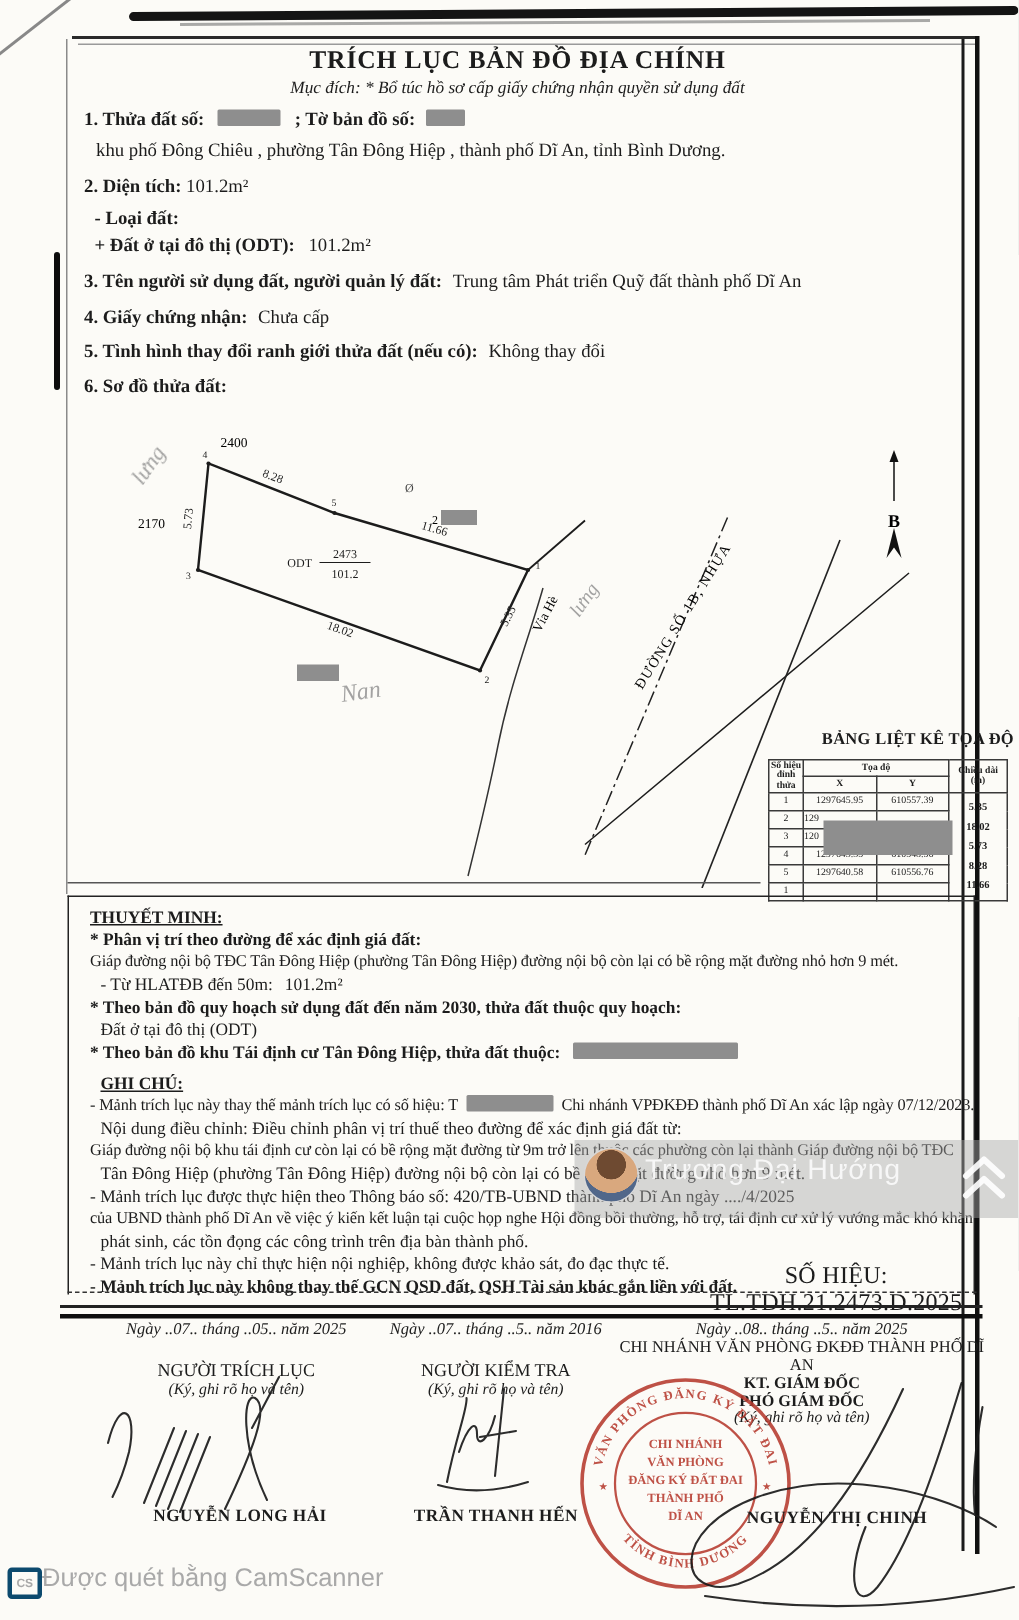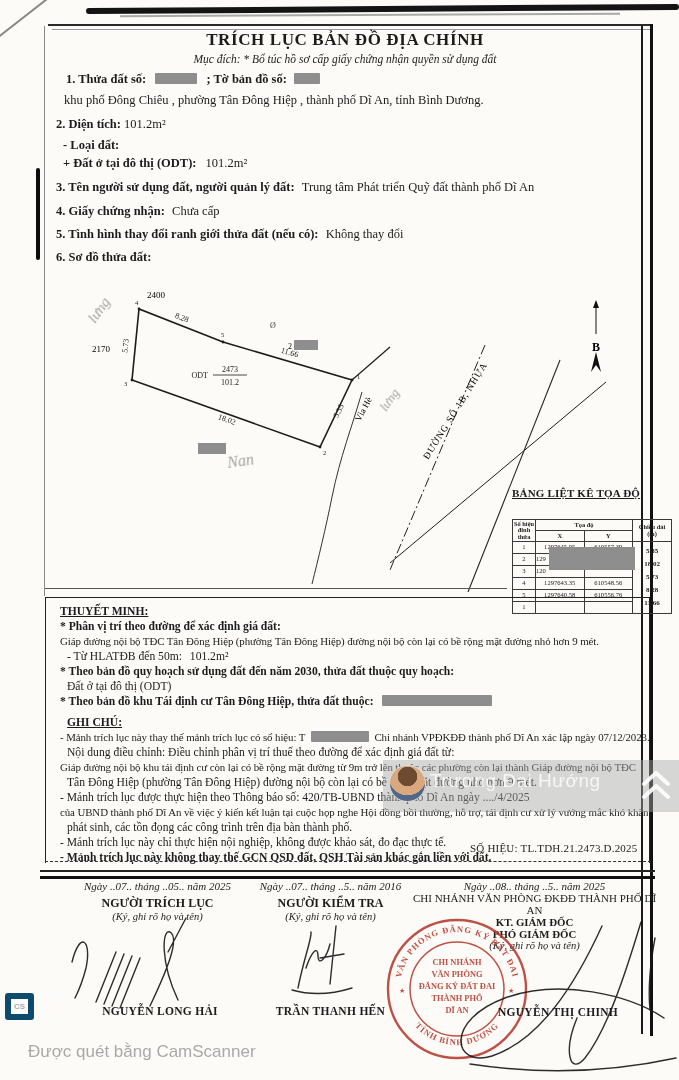--- a/index.html
+++ b/index.html
@@ -19,56 +19,56 @@
   
   .title{left:45px;top:30px;width:600px;text-align:center;font-size:17px;font-weight:bold;letter-spacing:.6px;}
   .purpose{left:45px;top:53px;width:600px;text-align:center;font-style:italic;font-size:11.5px;}
   
   .fields{left:56px;top:72px;width:580px;font-size:12.5px;}
   .fl{position:absolute;white-space:nowrap;}
   .b{font-weight:bold;}
   .redact{display:inline-block;background:#8e8e8e;height:11px;vertical-align:-1px;border-radius:1px;}
   
   .ct{left:512px;top:487px;width:164px;}
-  .ct-title{font-size:11px;font-weight:bold;text-align:left;letter-spacing:.2px;margin-bottom:20px;text-decoration:underline;}
+  .ct-title{font-size:11px;font-weight:bold;text-align:right;letter-spacing:.2px;margin-bottom:7px;}
   table.coords{border-collapse:collapse;width:160px;table-layout:fixed;}
   table.coords th,table.coords td{border:1px solid #3a3a3a;padding:0;text-align:center;
       font-size:6.4px;line-height:1;height:10px;overflow:hidden;}
   table.coords td.dr{height:11px;font-size:6.6px;}
   .len-cell{vertical-align:middle;}
   .len-stack{display:flex;flex-direction:column;justify-content:space-around;height:64px;font-size:7px;font-weight:bold;}
   .ct-redact{position:absolute;left:37px;top:60px;width:86px;height:23px;background:#8e8e8e;}
   .map-baseline{left:45px;top:588px;width:462px;height:1px;background:#555;}
   
   .nbox{left:45px;top:597px;width:605px;height:266px;border:1.4px solid #222;border-bottom:none;
         padding:6px 8px 0 14px;box-sizing:border-box;font-size:11.6px;}
   .nb-line{line-height:15px;white-space:nowrap;}
   .nb-sm{font-size:10.9px;letter-spacing:-.1px;}
   .u{text-decoration:underline;}
   .ind{padding-left:7px;}
-  .ref-num{left:470px;top:842px;width:175px;text-align:left;font-size:11px;letter-spacing:.2px;}
+  .ref-num{left:470px;top:842px;width:175px;text-align:center;font-size:16px;letter-spacing:.2px;}
   .dash-line{left:45px;top:861px;width:606px;border-top:1.6px dashed #333;}
   .bottom-line1{left:40px;top:870px;width:615px;height:2px;background:#222;}
   .bottom-line2{left:40px;top:876px;width:615px;height:3px;background:#0e0e0e;}
   
   .wm-band{left:383px;top:760px;width:296px;height:52px;background:rgba(168,168,168,.45);}
   .wm-avatar{left:389px;top:765px;width:35px;height:35px;border-radius:50%;border:1px solid #d8d8d8;
      background:radial-gradient(circle at 50% 30%,#6e4a31 0 32%,#d9a87e 33% 62%,#51678a 63%);}
   .wm-name{left:430px;top:770px;font-family:"Liberation Sans",sans-serif;font-size:19px;
      color:rgba(250,250,250,.92);letter-spacing:.5px;}
   
   .sigcol{text-align:center;}
   .sig-date{font-style:italic;font-size:11px;}
-  .sig-role{font-weight:bold;font-size:12px;margin-top:4px;}
+  .sig-role{font-weight:normal;font-size:12px;margin-top:14px;}
   .sig-note{font-style:italic;font-size:10.5px;}
   .sig-org{font-weight:normal;font-size:11px;}
   .sig-kt{font-weight:bold;font-size:10.8px;}
   .sig-name{font-weight:bold;font-size:11.5px;letter-spacing:.3px;text-align:center;}
   
-  .cs-icon{left:5px;top:993px;width:17px;height:15px;border:6px solid #0c4a6e;border-radius:3px;
+  .cs-icon{left:5px;top:1045px;width:17px;height:15px;border:3px solid #0c4a6e;border-radius:3px;
      color:#a9a9a9;font:bold 8px/15px "Liberation Sans",sans-serif;text-align:center;}
   .cs-text{left:28px;top:1042px;font-family:"Liberation Sans",sans-serif;font-size:17px;color:#a9a9a9;}
   svg{display:block;}
   .noptr{pointer-events:none;}
 </style>
 </head>
 <body>
 
 <div id="page">
 
@@ -79,21 +79,21 @@
   <div class="abs frame-top2"></div>
   <div class="abs frame-right1"></div>
   <div class="abs frame-right2"></div>
   <div class="abs frame-left"></div>
   <div class="abs left-thick"></div>
 
   <div class="abs title">TRÍCH LỤC BẢN ĐỒ ĐỊA CHÍNH</div>
   <div class="abs purpose">Mục đích: * Bổ túc hồ sơ cấp giấy chứng nhận quyền sử dụng đất</div>
 
   <div class="abs fields">
-    <div class="fl" style="left:10px;top:0;text-align:center;">
+    <div class="fl" style="left:0;top:0;text-align:center;">
       <span class="b">1. Thửa đất số:</span>
       <span class="redact" style="width:42px;margin:0 6px;"></span>
       <span class="b">; Tờ bản đồ số:</span>
       <span class="redact" style="width:26px;margin-left:4px;"></span>
     </div>
     <div class="fl" style="left:8px;top:21px;">khu phố  Đông Chiêu , phường  Tân Đông Hiệp    , thành phố Dĩ An, tỉnh Bình Dương.</div>
     <div class="fl" style="left:0;top:45px;">
       <span class="b">2. Diện tích:</span>
       <span>101.2m²</span>
     </div>

